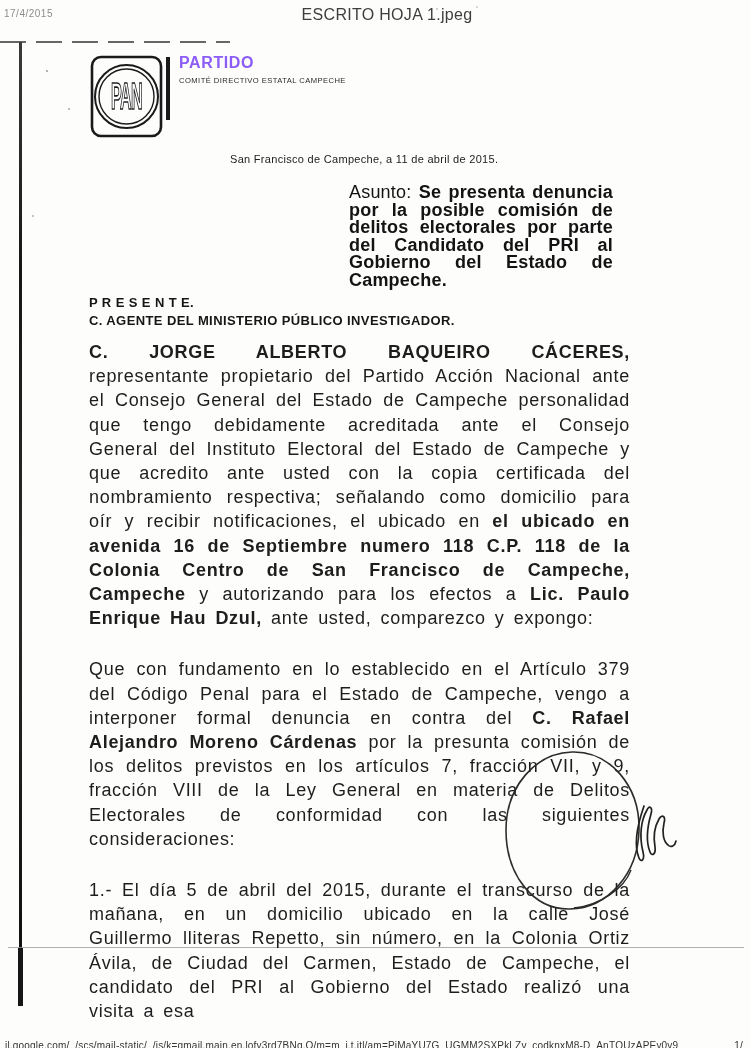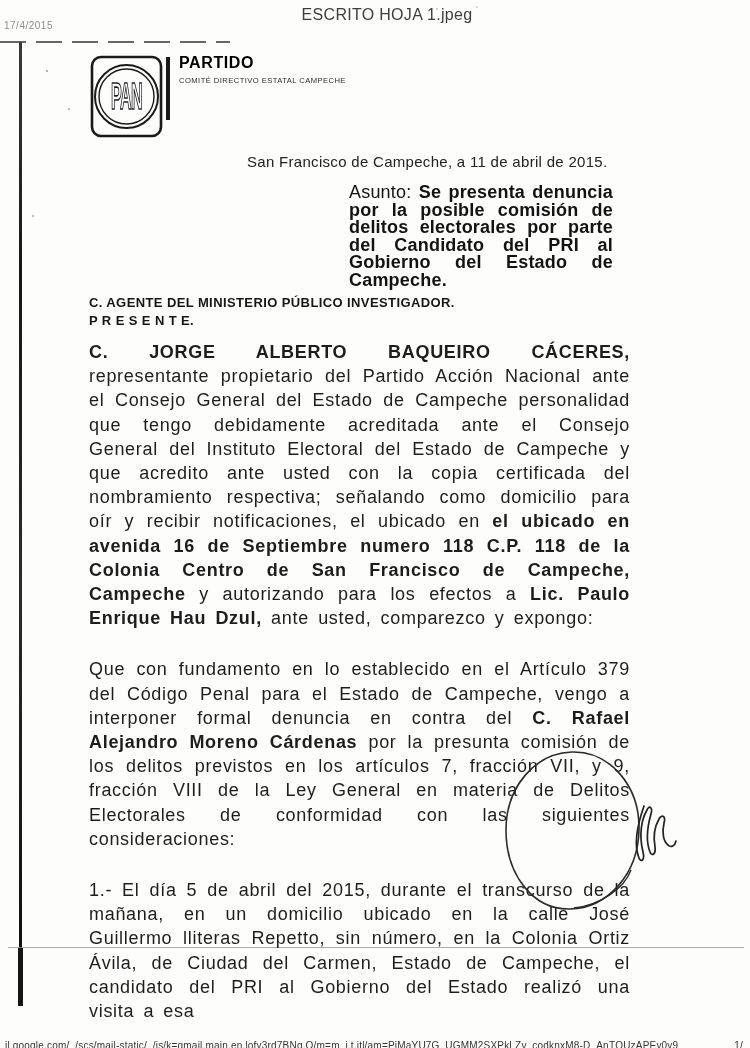--- a/index.html
+++ b/index.html
@@ -2,42 +2,42 @@
 <html><head>
 <meta charset="utf-8">
 <style>
   html,body{margin:0;padding:0;}
   body{
     width:750px;height:1048px;position:relative;overflow:hidden;
     background:#fdfdfc;color:#1b1b1b;
     font-family:"Liberation Sans",sans-serif;
   }
   
-  .ph-date{position:absolute;left:4px;top:8px;font-size:10px;color:#8d8d8d;letter-spacing:.5px;margin-top:12px;}
+  .ph-date{position:absolute;left:4px;top:8px;font-size:10px;color:#8d8d8d;letter-spacing:.5px;}
   .ph-title{position:absolute;left:50%;top:6px;transform:translateX(-50%) translateX(12px);font-size:16px;color:#3e3e3e;letter-spacing:.3px;}
   .print-footer{position:absolute;left:5px;top:1040px;width:740px;font-size:10px;color:#343434;white-space:nowrap;letter-spacing:.2px;}
   .pf-page{position:absolute;right:2px;top:0;}
   
   .edge-v{position:absolute;left:19px;top:42px;width:3px;height:906px;
     background:linear-gradient(#3a3a3a,#161616 25%,#2b2b2b 60%,#101010);}
   .edge-v-thick{position:absolute;left:18px;top:948px;width:5px;height:58px;background:#161616;}
   .edge-top{position:absolute;left:0;top:41px;width:230px;height:2px;
     background:repeating-linear-gradient(to right,#4c4c4c 0 26px,rgba(76,76,76,0) 26px 36px);
     opacity:.85;}
   .edge-bottom{position:absolute;left:8px;top:947px;width:736px;height:1px;background:#9b9b9b;opacity:.8;}
   .specks{position:absolute;left:46px;top:70px;width:2px;height:2px;background:#9a9a9a;border-radius:50%;
     box-shadow:22px 38px 0 #a8a8a8, -14px 145px 0 #b0b0b0, 390px -62px 0 #c2c2c2, 430px -64px 0 #cccccc;}
   
   .logo{position:absolute;left:90px;top:55px;}
   .lh-bar{position:absolute;left:166px;top:57px;width:4px;height:63px;background:#1a1a1a;}
   .lh-text{position:absolute;left:179px;top:53px;}
-  .party-line{font-weight:bold;font-size:16px;line-height:19px;letter-spacing:.6px;color:#000000;}
+  .party-line{font-weight:bold;font-size:16px;line-height:19px;letter-spacing:.6px;color:#8b5cf6;}
   .committee{font-size:7.6px;font-weight:normal;letter-spacing:.45px;margin-top:4px;color:#2a2a2a;}
   
-  .dateline{position:absolute;left:247px;top:153px;font-size:15px;letter-spacing:.3px;color:#222;}
+  .dateline{position:absolute;left:230px;top:153px;font-size:11px;letter-spacing:.3px;color:#222;}
   .subject{position:absolute;left:349px;top:184px;width:264px;font-size:18px;line-height:17.6px;
     text-align:justify;letter-spacing:.2px;word-spacing:1.5px;color:#131313;}
   .subject .b,.b{font-weight:bold;}
   .addressee{position:absolute;left:89px;top:294px;font-size:13px;font-weight:bold;line-height:18px;letter-spacing:.4px;color:#161616;}
   .bodytext{position:absolute;left:89px;top:340px;width:541px;font-size:18px;line-height:24.2px;
     text-align:justify;letter-spacing:.7px;word-spacing:3.5px;color:#1d1d1d;}
   .bodytext p{margin:0 0 27px 0;}
   
   .annotation{position:absolute;left:498px;top:742px;}
 </style>
@@ -65,22 +65,22 @@
 <div class="lh-text">
   <div class="party-line">PARTIDO</div>
   <div class="committee">COMITÉ DIRECTIVO ESTATAL CAMPECHE</div>
 </div>
 
 <div class="dateline">San Francisco de Campeche, a 11 de abril de 2015.</div>
 
 <div class="subject"><span>Asunto: </span><span class="b">Se presenta denuncia por la posible comisión de delitos electorales por parte del Candidato del PRI al Gobierno del Estado de Campeche.</span></div>
 
 <div class="addressee">
+  <div>P R E S E N T E.</div>
   <div>C. AGENTE DEL MINISTERIO PÚBLICO INVESTIGADOR.</div>
-  <div>P R E S E N T E.</div>
 </div>
 
 <div class="bodytext">
     <p><span class="b">C. JORGE ALBERTO BAQUEIRO CÁCERES,</span><span> representante propietario del Partido Acción Nacional ante el Consejo General del Estado de Campeche personalidad que tengo debidamente acreditada ante el Consejo General del Instituto Electoral del Estado de Campeche y que acredito ante usted con la copia certificada del nombramiento respectiva; señalando como domicilio para oír y recibir notificaciones, el ubicado en </span><span class="b">el ubicado en avenida 16 de Septiembre numero 118 C.P. 118 de la Colonia Centro de San Francisco de Campeche, Campeche</span><span> y autorizando para los efectos a </span><span class="b">Lic. Paulo Enrique Hau Dzul,</span><span> ante usted, comparezco y expongo:</span></p>
     <p><span>Que con fundamento en lo establecido en el Artículo 379 del Código Penal para el Estado de Campeche, vengo a interponer formal denuncia en contra del </span><span class="b">C. Rafael Alejandro Moreno Cárdenas</span><span> por la presunta comisión de los delitos previstos en los artículos 7, fracción VII, y 9, fracción VIII de la Ley General  en materia de Delitos Electorales de conformidad con las siguientes consideraciones:</span></p>
     <p><span>1.- El día 5 de abril del 2015, durante el transcurso de la mañana, en un domicilio ubicado en la calle José Guillermo lliteras Repetto, sin número, en la Colonia Ortiz Ávila, de Ciudad del Carmen, Estado de Campeche, el candidato del PRI al Gobierno del Estado realizó una visita a esa</span></p>
   </div>
 
 <svg class="annotation" width="190" height="175" viewBox="0 0 190 175">
   <path d="M 74 10 C 112 9, 142 44, 141 88 C 140 132, 110 166, 72 167 C 36 168, 8 134, 8 88 C 8 44, 38 11, 74 10 Z" fill="none" stroke="#2b2b2b" stroke-width="1.6"></path>

